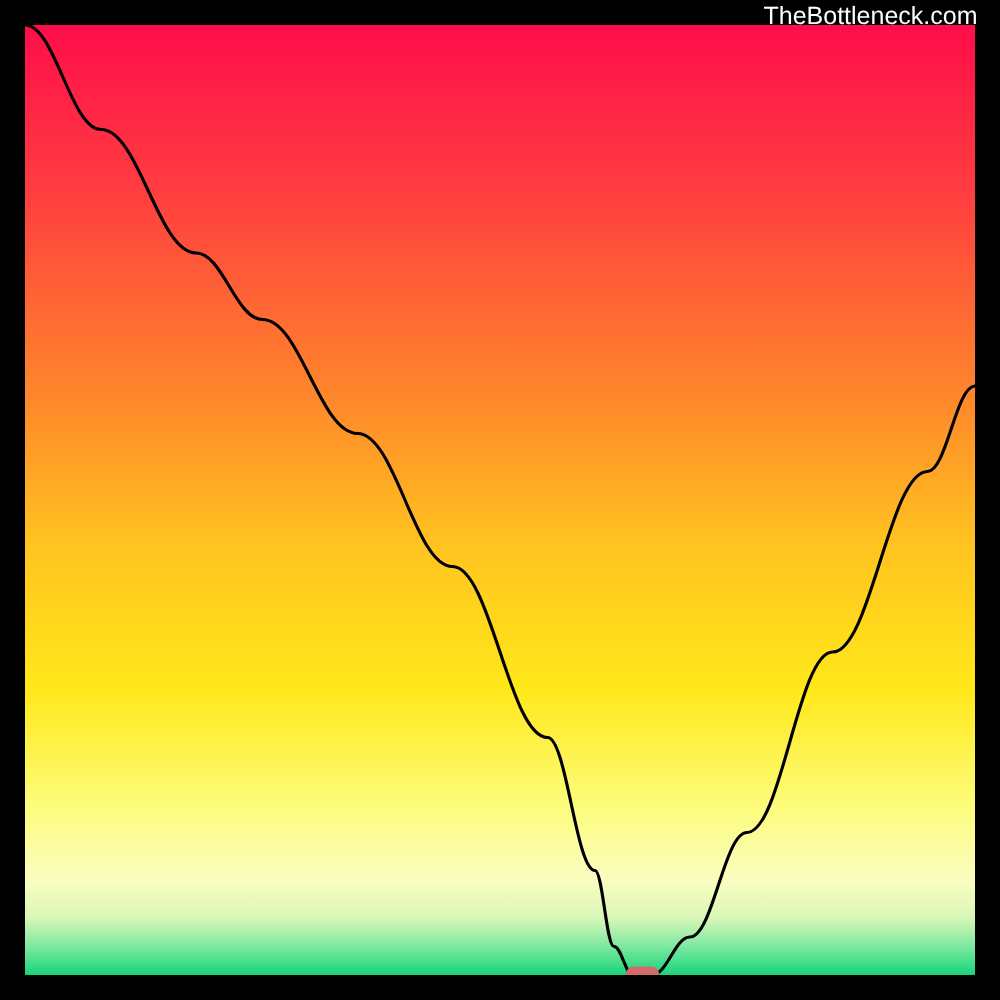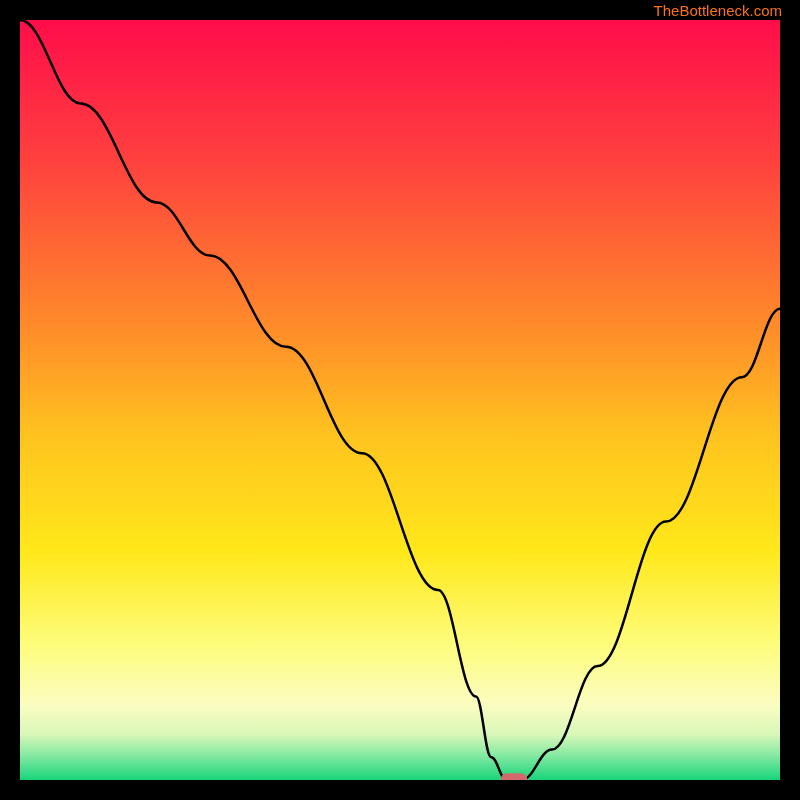--- a/index.html
+++ b/index.html
@@ -8,22 +8,22 @@
     width: 800px;
     height: 800px;
     background: #000;
     position: relative;
     font-family: Arial, sans-serif;
   }
   .watermark {
     position: absolute;
     top: 2px;
     right: 18px;
-    color: #f97316;
-    font-size: 15px;
+    color: #ffffff;
+    font-size: 20px;
     font-weight: 500;
     z-index: 10;
   }
   .plot-area {
     position: absolute;
     left: 20px;
     top: 20px;
     width: 760px;
     height: 760px;
   }

